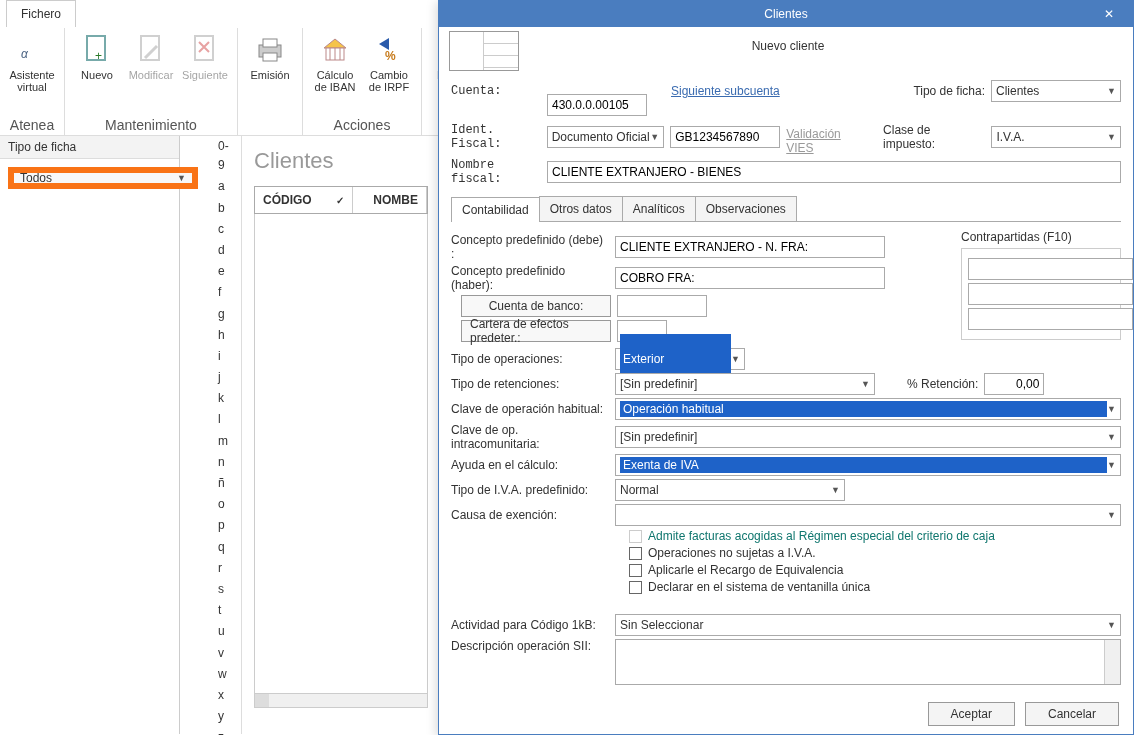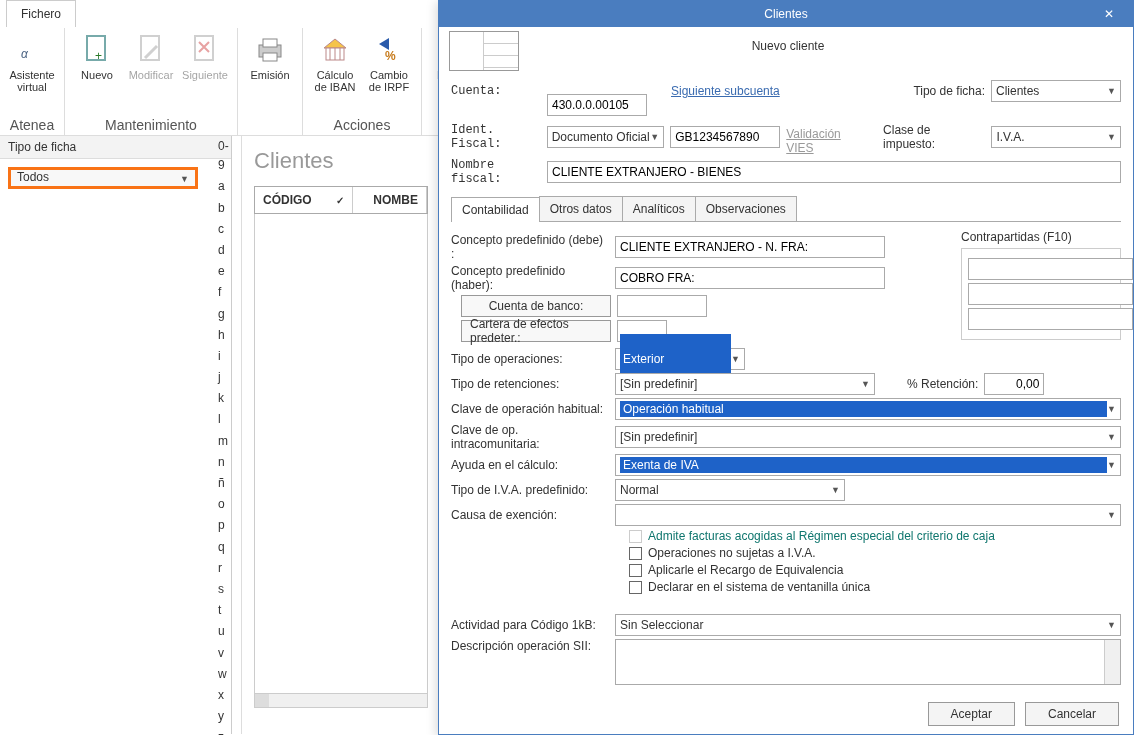--- a/index.html
+++ b/index.html
@@ -12,23 +12,23 @@
 .ribbon { height: 108px; background: #fff; border-bottom: 1px solid #ddd; display: flex; }
 .ribbon-group { border-right: 1px solid #ddd; padding: 4px 8px 2px 8px; display: flex; flex-direction: column; justify-content: space-between; }
 .ribbon-items { display: flex; gap: 6px; }
 .ribbon-btn { display: flex; flex-direction: column; align-items: center; width: 48px; padding: 2px; cursor: pointer; }
 .ribbon-btn.disabled { opacity: 0.45; }
 .ribbon-btn .icon { width: 32px; height: 32px; display: flex; align-items: center; justify-content: center; }
 .ribbon-btn .lbl { font-size: 11px; text-align: center; line-height: 1.1; margin-top: 3px; }
 .ribbon-group-label { text-align: center; font-size: 14px; color: #555; padding-top: 2px; }
 
 
-.left-panel { position: absolute; top: 136px; left: 0; width: 232px; height: 598px; border-right: 1px solid #ccc; }
+.left-panel { position: absolute; top: 136px; left: 0; width: 180px; height: 598px; border-right: 1px solid #ccc; }
 .tipo-ficha-header { background: #f3f3f3; padding: 4px 8px; border-bottom: 1px solid #ddd; font-size: 12px; }
-.tipo-select { margin: 8px; width: 190px; height: 22px; border: 3px solid #f97316; background: #f8f8f8; padding: 2px 6px; display: flex; justify-content: space-between; align-items: flex-end; cursor: pointer; }
+.tipo-select { margin: 8px; width: 190px; height: 22px; border: 6px solid #f97316; background: #f8f8f8; padding: 2px 6px; display: flex; justify-content: space-between; align-items: center; cursor: pointer; }
 
 
 .alpha-col { position: absolute; top: 136px; left: 212px; width: 30px; height: 598px; border-right: 1px solid #ddd; }
 .alpha-col div { padding: 1px 6px; font-size: 12px; color: #333; cursor: pointer; line-height: 1.6; }
 
 
 .clients-area { position: absolute; top: 136px; left: 242px; width: 198px; height: 570px; padding: 12px; }
 .clients-title { font-size: 22px; color: #999; font-weight: 300; margin-bottom: 12px; }
 .grid-header { display: flex; border: 1px solid #aaa; background: #fff; justify-content: flex-end; }
 .grid-header .col { padding: 6px 8px; font-weight: bold; font-size: 12px; border-right: 1px solid #ccc; }

